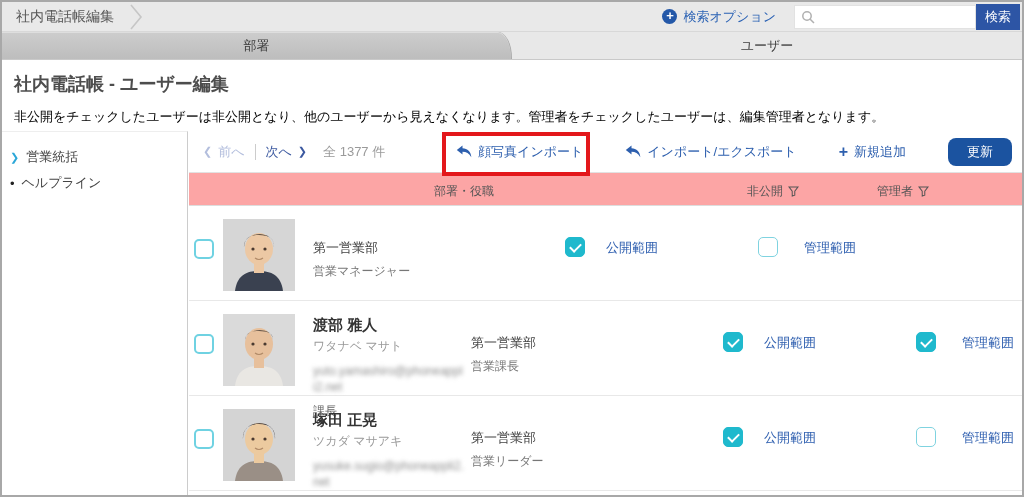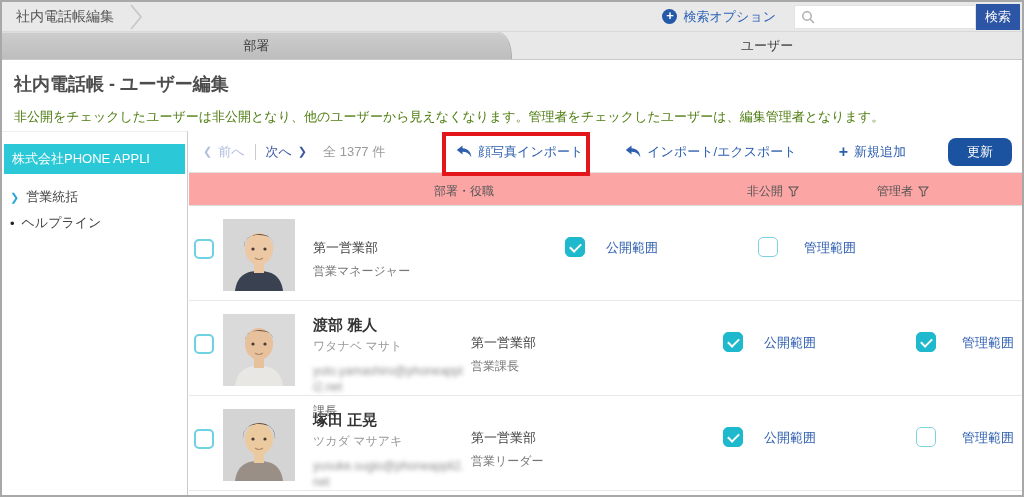--- a/index.html
+++ b/index.html
@@ -49,21 +49,21 @@
   .tab.inactive {
     background:linear-gradient(#cdcdcd,#bdbdbd);
     border-right:1px solid #ababab; border-top-right-radius:14px 26px;
     box-shadow:inset 0 1px 0 #dedede;
   }
   .tab.active { background:#e8e8e8; }
 
   
   .pagehead { padding:12px 12px 0 12px; height:71px; background:#fff; }
   .page-title { font-size:18px; font-weight:bold; color:#4d4d4d; }
-  .page-desc { font-size:13px; color:#4d7c0f; margin-top:12px; }
+  .page-desc { font-size:13px; color:#000000; margin-top:12px; }
 
   
   .bodywrap { position:relative; height:364px; }
   .sidebar {
     position:absolute; left:0; top:0; bottom:0; width:186px;
     border-right:1px solid #ccc; border-top:1px solid #eee; background:#fff;
     padding-top:12px;
   }
   .company {
     margin:0 2px 10px 2px; background:#2bc8d8; color:#fff; font-size:13px;
@@ -172,21 +172,20 @@
   </div>
 
   <div class="pagehead">
     <div class="page-title">社内電話帳 - ユーザー編集</div>
     <div class="page-desc">非公開をチェックしたユーザーは非公開となり、他のユーザーから見えなくなります。管理者をチェックしたユーザーは、編集管理者となります。</div>
   </div>
 
   <div class="bodywrap">
 
     <div class="sidebar">
-      <div class="company">株式会社PHONE APPLI</div>
       <div class="nav-item">
         <span class="tree-chevron">❯</span>
         <span>営業統括</span>
       </div>
       <div class="nav-item">
         <span class="bullet">•</span>
         <span>ヘルプライン</span>
       </div>
     </div>
 

